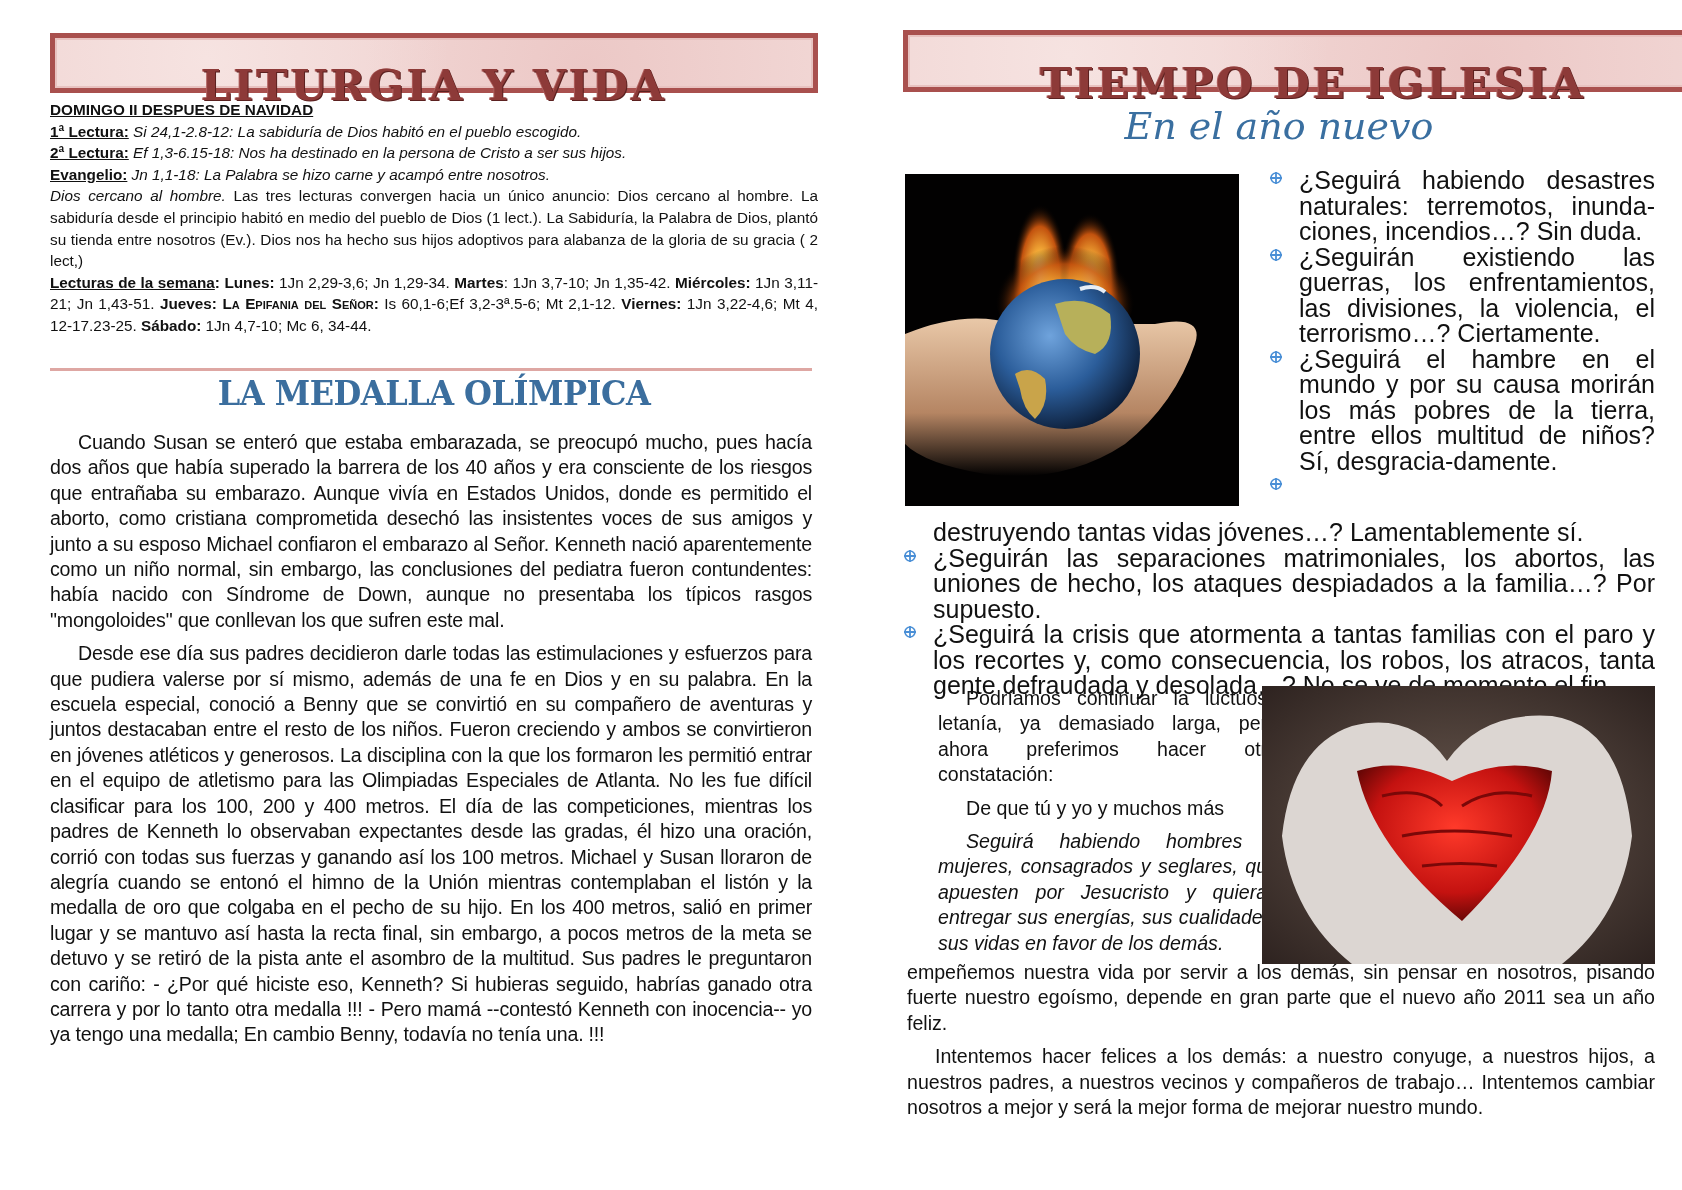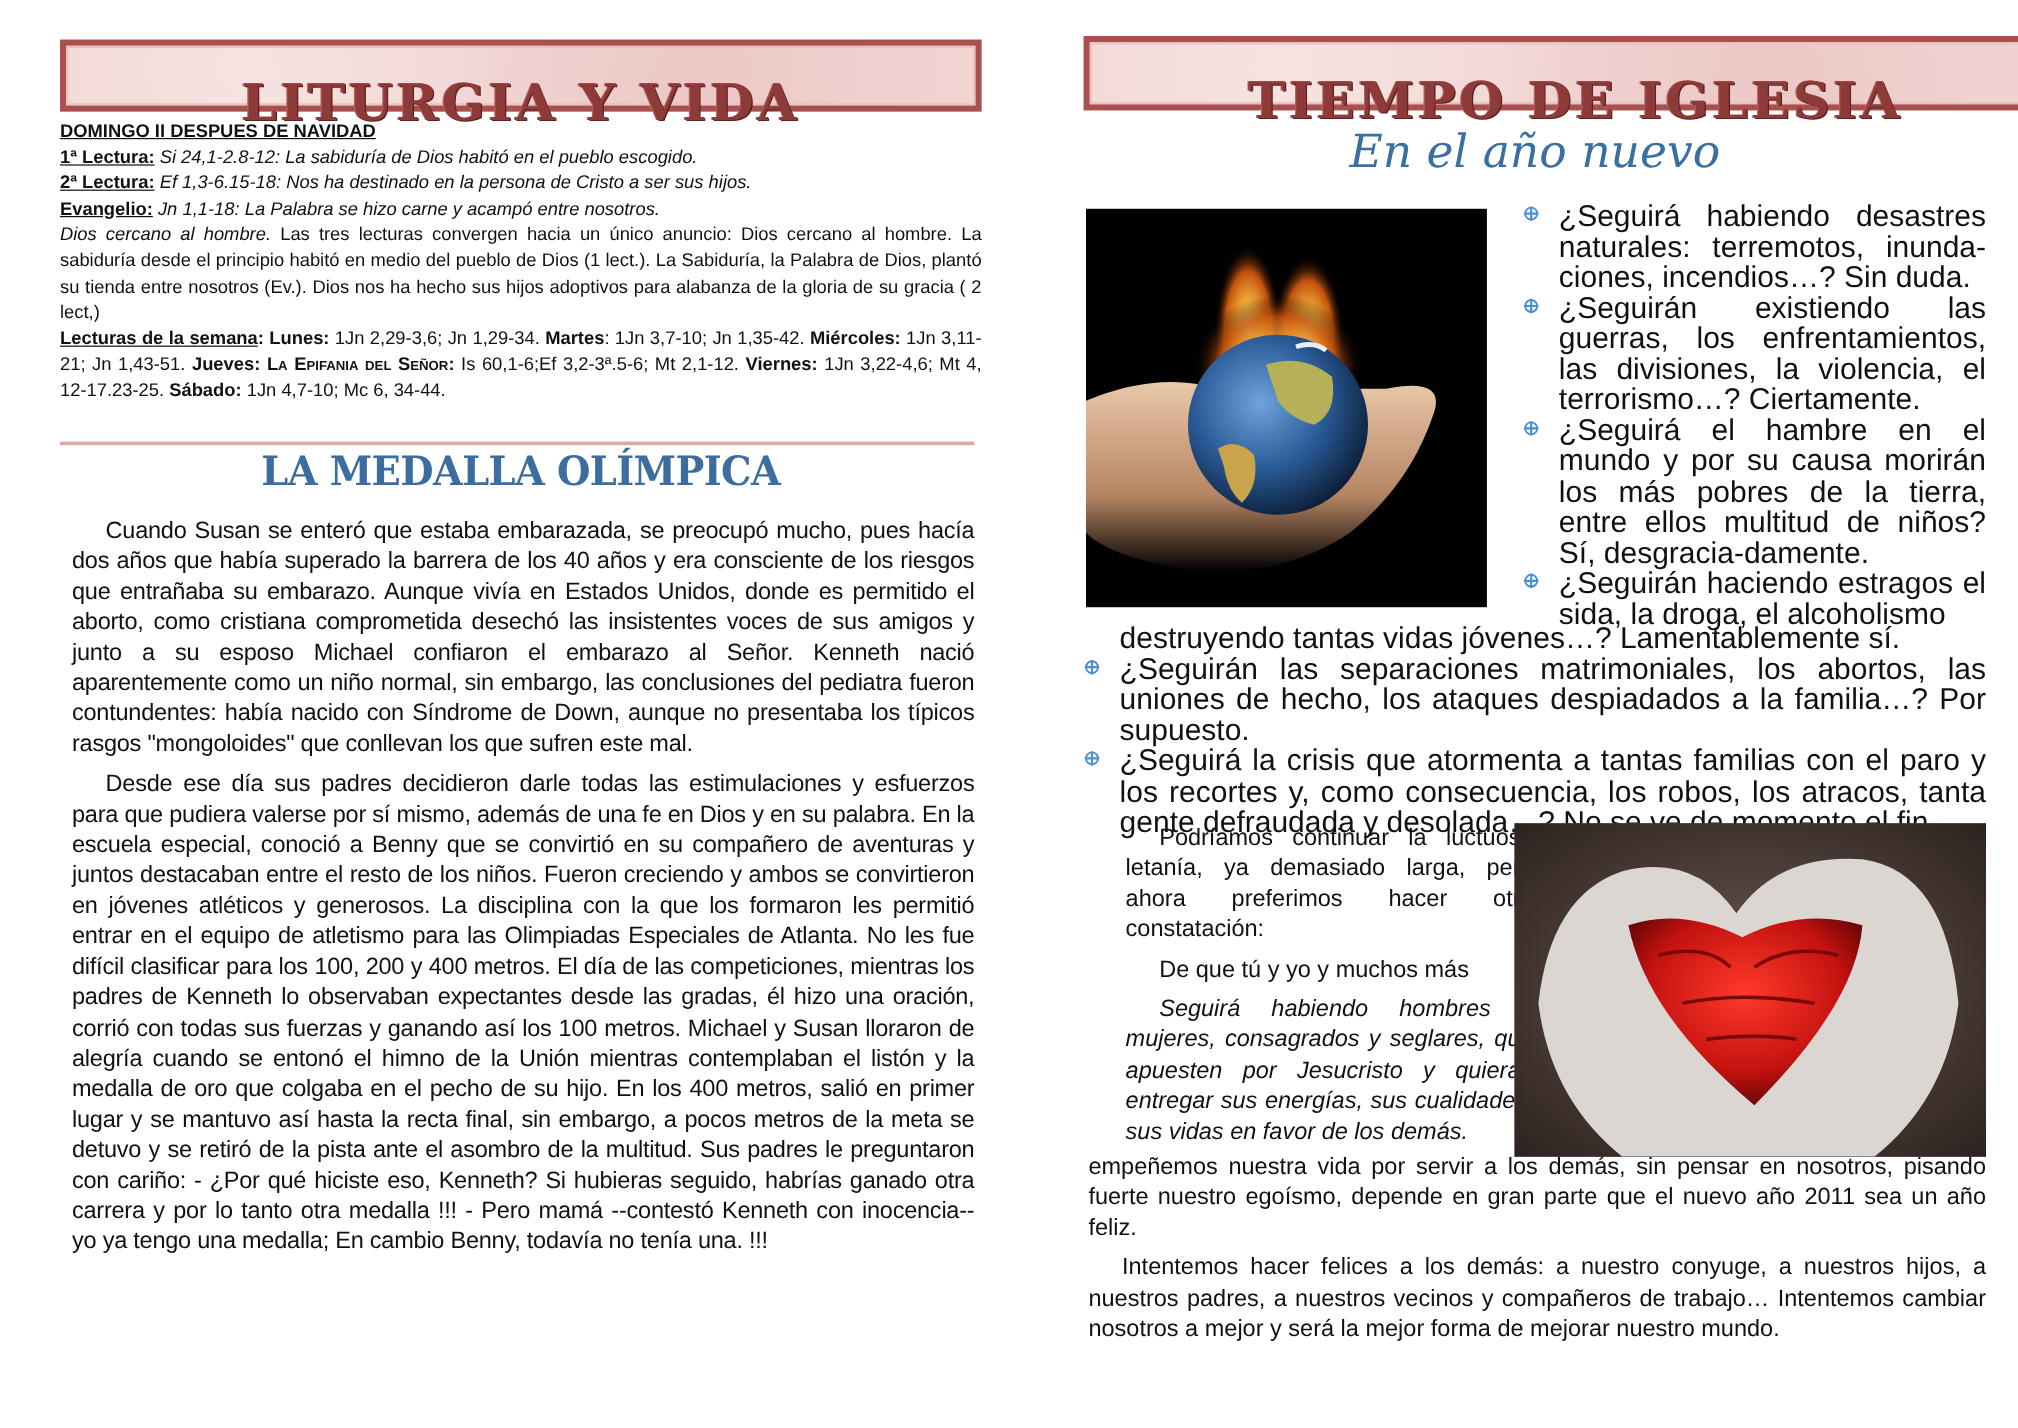--- a/index.html
+++ b/index.html
@@ -28,21 +28,21 @@
 
   .divider { position:absolute; left:0; width:762px; height:3px; background:#dea7a3; top:368px; }
 
   .title-blue {
     position:absolute; left:0; width:768px; text-align:center; top:374px;
     font-family:"DejaVu Serif", serif; font-weight:bold; font-size:32px; color:#3b6e9e; letter-spacing:-0.5px;
     transform: scaleY(1.05);
   }
 
   .story { position:absolute; left:0; width:762px; top:430px; font-size:19.6px; line-height:25.4px; text-align:justify; letter-spacing:-0.2px; font-family:"Liberation Sans", sans-serif; }
-  .story p { margin:0 0 8px 10px; text-indent:28px; }
+  .story p { margin:0 0 8px 0; text-indent:28px; }
 
   .subtitle {
     position:absolute; left:0; width:752px; text-align:center; top:104px;
     font-family:"DejaVu Serif", serif; font-size:38px; color:#3a6fa0; font-style:italic;
   }
 
   .img-globe { position:absolute; left:2px; top:174px; width:334px; height:332px; overflow:hidden; background:#020101; }
   .img-heart { position:absolute; left:359px; top:686px; width:393px; height:278px; overflow:hidden; background:#4a3a33; }
 
   .bullets { position:absolute; font-size:25px; line-height:25.5px; }
@@ -160,21 +160,20 @@
           <circle cx="7" cy="7" r="5" fill="none" stroke="#4a8fd6" stroke-width="1.6"></circle>
           <path d="M7 1v12M1 7h12" stroke="#4a8fd6" stroke-width="1.8"></path>
         </svg>
       <span>¿Seguirá el hambre en el mundo y por su causa morirán los más pobres de la tierra, entre ellos multitud de niños? Sí, desgracia-damente.</span>
     </div>
     <div class="bl">
       <svg class="ico" viewBox="0 0 14 14">
           <circle cx="7" cy="7" r="5" fill="none" stroke="#4a8fd6" stroke-width="1.6"></circle>
           <path d="M7 1v12M1 7h12" stroke="#4a8fd6" stroke-width="1.8"></path>
         </svg>
-      <span>¿Seguirán haciendo estragos el sida, la droga, el alcoholismo</span>
     </div>
   </div>
 
   <div class="bullets bullets-wide">
     <div class="cont">destruyendo tantas vidas jóvenes…? Lamentablemente sí.</div>
     <div class="bl">
       <svg class="ico" viewBox="0 0 14 14">
           <circle cx="7" cy="7" r="5" fill="none" stroke="#4a8fd6" stroke-width="1.6"></circle>
           <path d="M7 1v12M1 7h12" stroke="#4a8fd6" stroke-width="1.8"></path>
         </svg>

